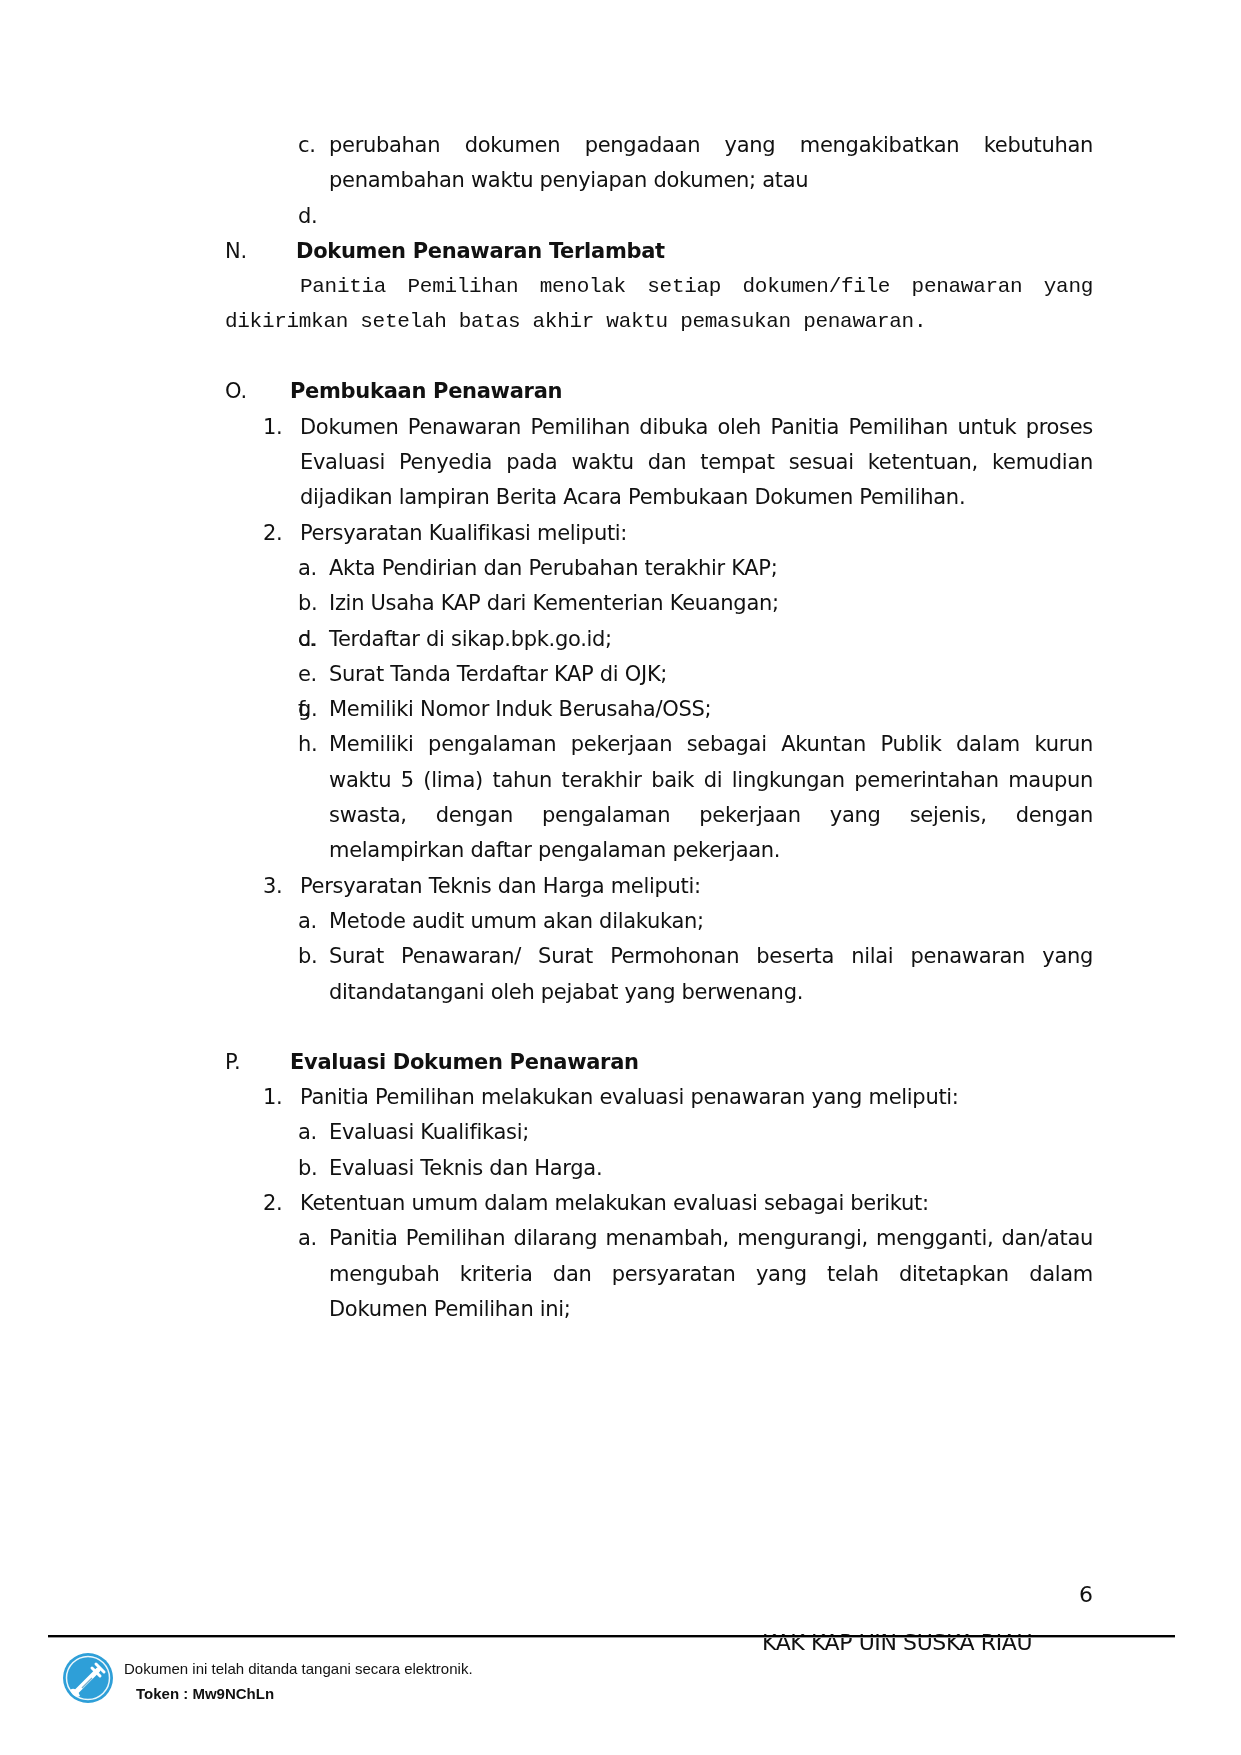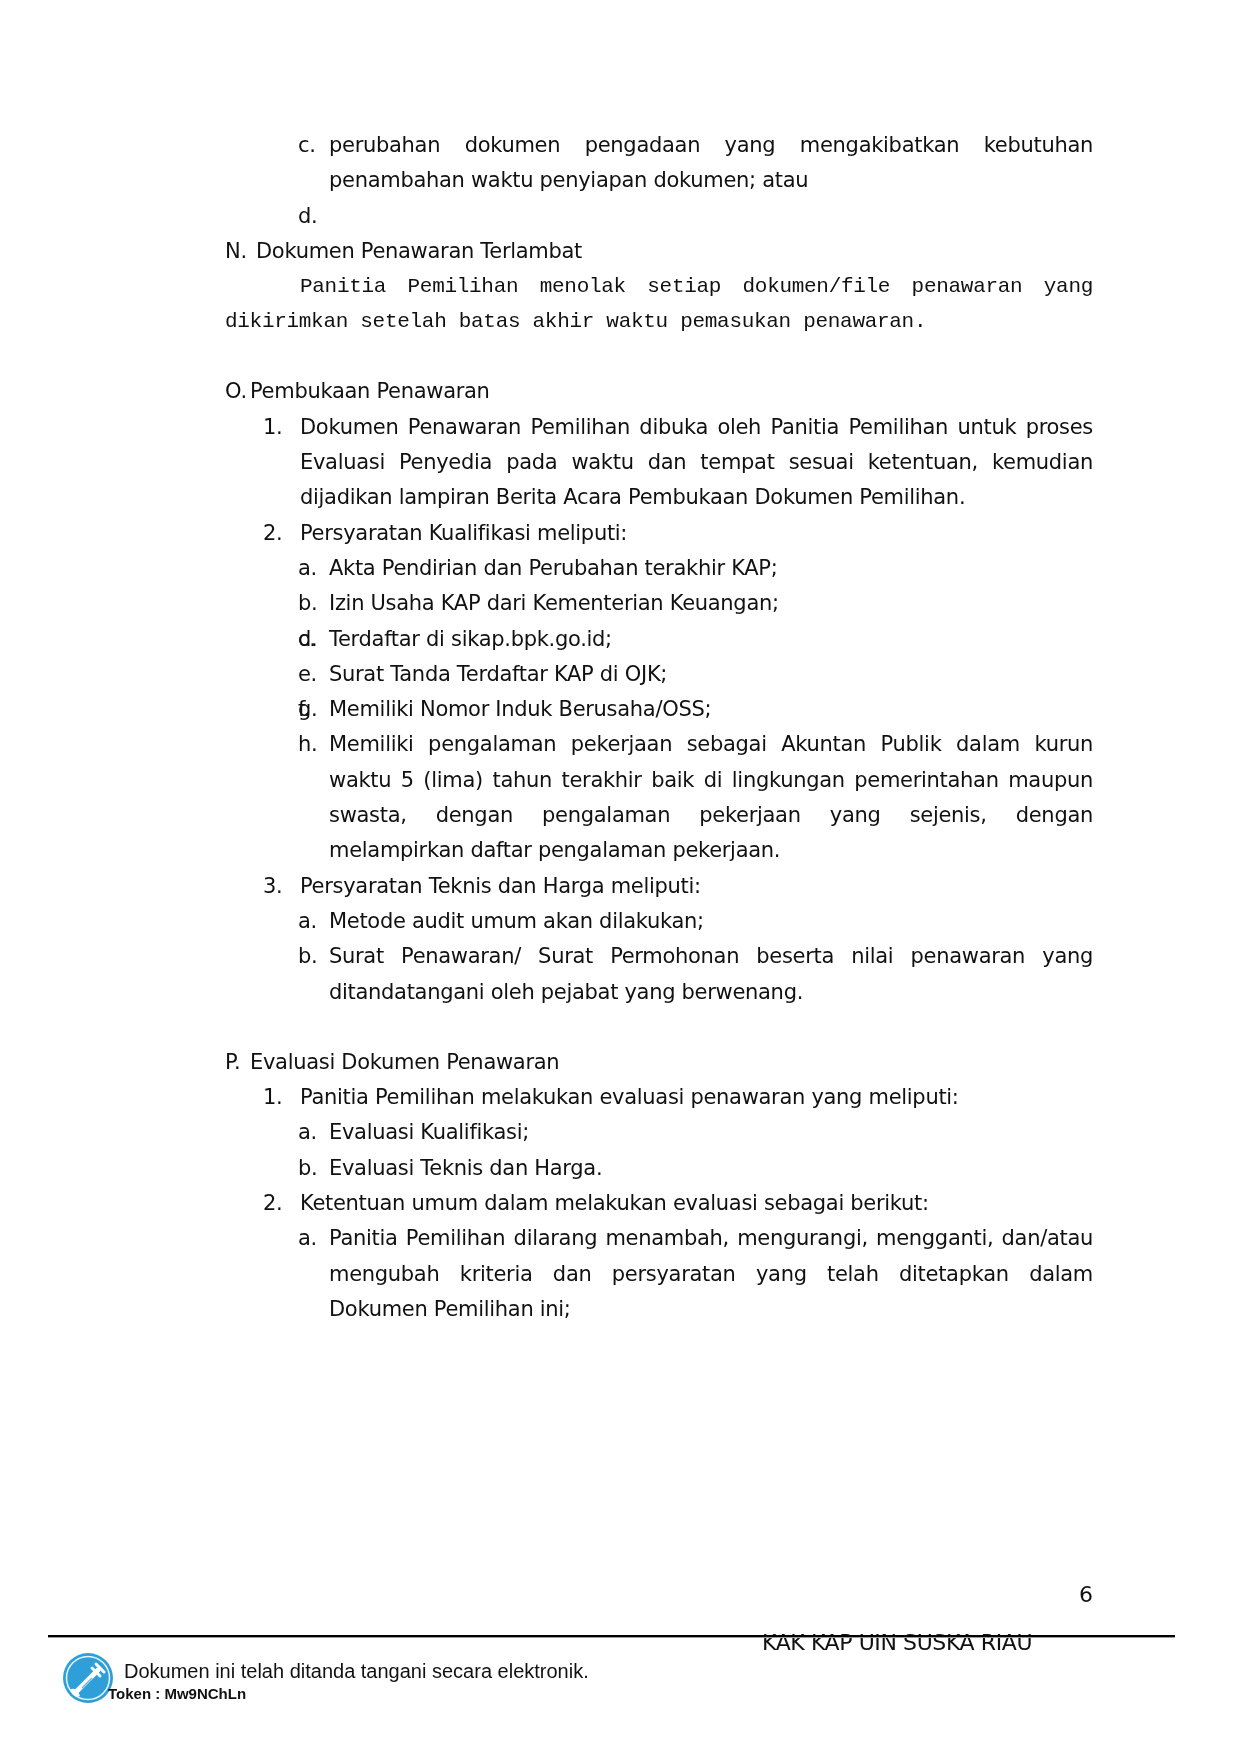--- a/index.html
+++ b/index.html
@@ -24,21 +24,21 @@
     .item { position: relative; }
     .lvl-letter-top { padding-left: 104px; }
     .lvl-letter-top .marker { position: absolute; left: 73px; top: 0; }
     .lvl-num { padding-left: 75px; }
     .lvl-num .marker { position: absolute; left: 38px; top: 0; }
     .lvl-sub { padding-left: 104px; }
     .lvl-sub .marker { position: absolute; left: 73px; top: 0; }
     .heading { margin-top: 35px; }
     .heading .hmark { font-weight: normal; display: inline-block; width: 31px; }
     .heading .hmark.tight { width: 25px; }
-    .heading .htext { font-weight: normal; }
+    .heading .htext { font-weight: bold; margin-left: 40px; }
     .para-indent { text-indent: 75px; font-family: Liberation Mono, monospace; }
     .footer-title {
       position: absolute;
       left: 762px;
       top: 1582px;
       font-family: "DejaVu Sans", sans-serif;
       font-size: 22px;
       color: #111;
       letter-spacing: -0.4px;
       margin-top: 48px;
@@ -64,26 +64,26 @@
       left: 62px;
       top: 1652px;
       width: 52px;
       height: 52px;
     }
     .sig-line1 {
       position: absolute;
       left: 124px;
       top: 1660px;
       font-family: "Liberation Sans", sans-serif;
-      font-size: 20px;
+      font-size: 15px;
       color: #111;
     }
     .sig-line2 {
       position: absolute;
-      left: 108px;
+      left: 136px;
       top: 1685px;
       font-family: "Liberation Sans", sans-serif;
       font-size: 15px;
       font-weight: bold;
       color: #111;
     }
   </style>
 </head>
 <body>
 

